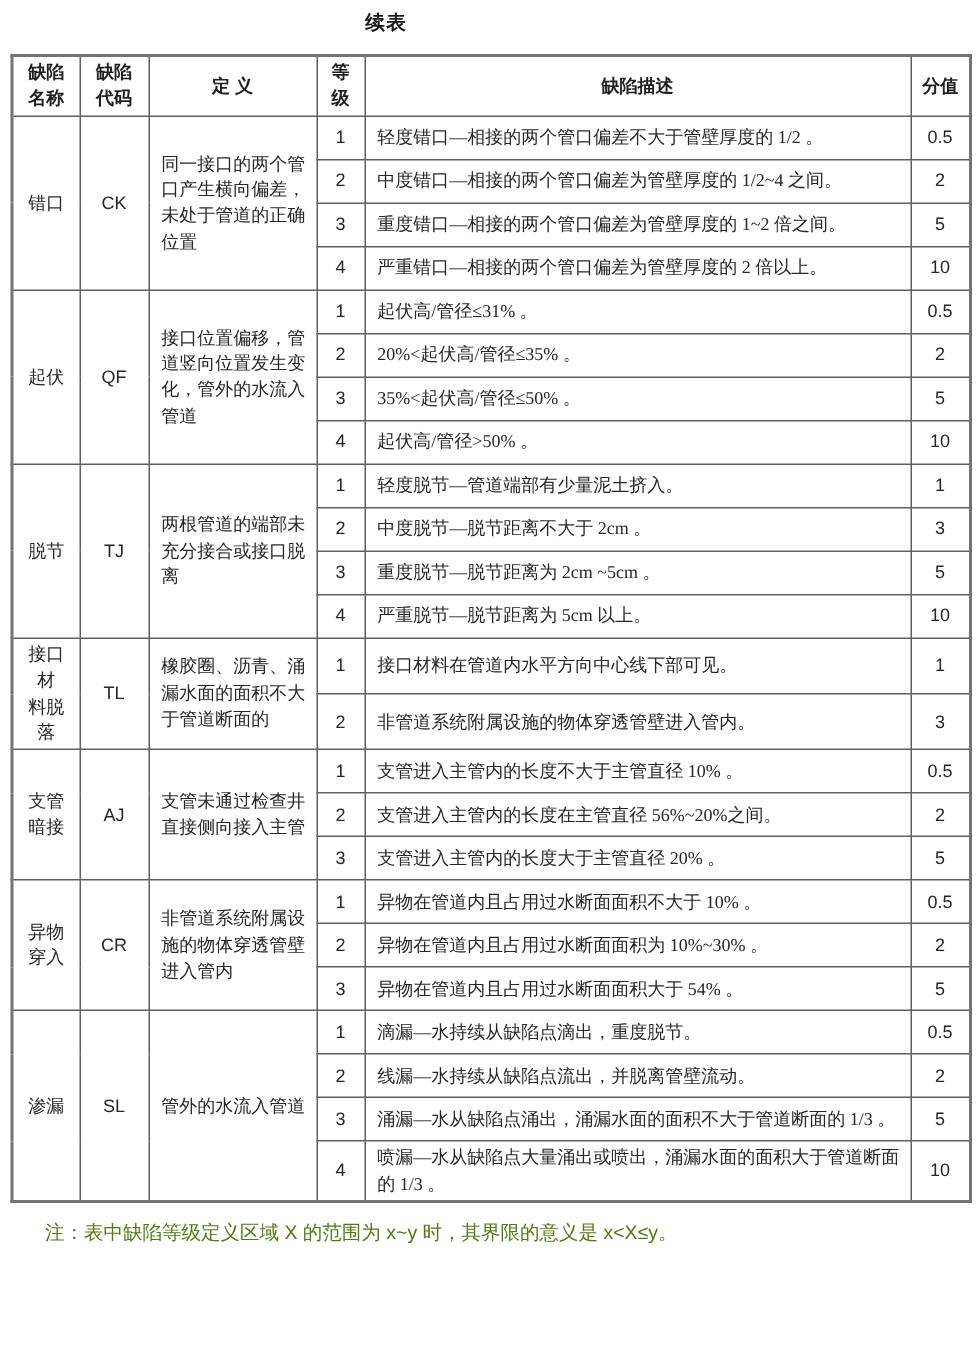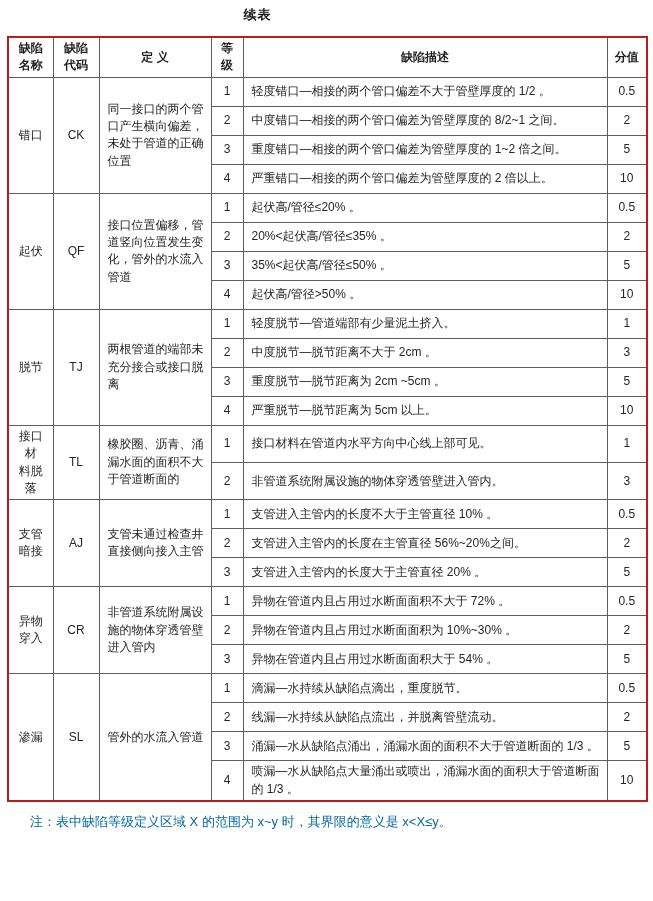--- a/index.html
+++ b/index.html
@@ -25,21 +25,21 @@
     font-size: 13px;
     font-weight: bold;
     color: #1a1a1a;
     letter-spacing: 1px;
   }
   table.defect-table {
     border-collapse: collapse;
     table-layout: fixed;
     width: 639px;
     margin: 12px 0 1px 7px;
-    border: 2px solid #b91c1c;
+    border: 2px solid #737373;
   }
   .defect-table col.c1 { width: 45px; }
   .defect-table col.c2 { width: 46px; }
   .defect-table col.c3 { width: 112px; }
   .defect-table col.c4 { width: 32px; }
   .defect-table col.c5 { width: 364px; }
   .defect-table col.c6 { width: 40px; }
   .defect-table th, .defect-table td {
     border: 1px solid #5f5f5f;
     font-size: 12px;
@@ -51,25 +51,25 @@
   }
   .defect-table th {
     font-weight: bold;
     text-align: center;
     height: 40px;
     white-space: pre-line;
     color: #1f1f1f;
   }
   .defect-table td { height: 29px; }
   td.cell-center { text-align: center; white-space: pre-line; }
-  td.cell-left { text-align: left; padding-left: 8px; padding-right: 6px; }
+  td.cell-left { text-align: left; padding-left: 8px; padding-right: 6px; font-family: Liberation Serif, serif; }
   .footnote {
     margin: 11px 0 0 30px;
     font-size: 13px;
-    color: #0369a1;
+    color: #4d7c0f;
   }
 </style>
 </head>
 <body>
 
 <div class="page">
 
   <div class="doc-title">续表</div>
 
   <table class="defect-table">
@@ -99,40 +99,40 @@
       <tr>
         <td class="cell-center" rowspan="4">错口</td>
         <td class="cell-center" rowspan="4">CK</td>
         <td class="cell-left" rowspan="4">同一接口的两个管口产生横向偏差，未处于管道的正确位置</td>
         <td class="cell-center">1</td>
         <td class="cell-left">轻度错口—相接的两个管口偏差不大于管壁厚度的 1/2 。</td>
         <td class="cell-center">0.5</td>
       </tr>
       <tr>
         <td class="cell-center">2</td>
-        <td class="cell-left">中度错口—相接的两个管口偏差为管壁厚度的 8/2~1 之间。</td>
+        <td class="cell-left">中度错口—相接的两个管口偏差为管壁厚度的 1/2~4 之间。</td>
         <td class="cell-center">2</td>
       </tr>
       <tr>
         <td class="cell-center">3</td>
         <td class="cell-left">重度错口—相接的两个管口偏差为管壁厚度的 1~2 倍之间。</td>
         <td class="cell-center">5</td>
       </tr>
       <tr>
         <td class="cell-center">4</td>
         <td class="cell-left">严重错口—相接的两个管口偏差为管壁厚度的 2 倍以上。</td>
         <td class="cell-center">10</td>
       </tr>
 
       <tr>
         <td class="cell-center" rowspan="4">起伏</td>
         <td class="cell-center" rowspan="4">QF</td>
         <td class="cell-left" rowspan="4">接口位置偏移，管道竖向位置发生变化，管外的水流入管道</td>
         <td class="cell-center">1</td>
-        <td class="cell-left">起伏高/管径≤20% 。</td>
+        <td class="cell-left">起伏高/管径≤31% 。</td>
         <td class="cell-center">0.5</td>
       </tr>
       <tr>
         <td class="cell-center">2</td>
         <td class="cell-left">20%&lt;起伏高/管径≤35% 。</td>
         <td class="cell-center">2</td>
       </tr>
       <tr>
         <td class="cell-center">3</td>
         <td class="cell-left">35%&lt;起伏高/管径≤50% 。</td>
@@ -167,21 +167,21 @@
         <td class="cell-left">严重脱节—脱节距离为 5cm 以上。</td>
         <td class="cell-center">10</td>
       </tr>
 
       <tr>
         <td class="cell-center" rowspan="2">接口材
 料脱落</td>
         <td class="cell-center" rowspan="2">TL</td>
         <td class="cell-left" rowspan="2">橡胶圈、沥青、涌漏水面的面积不大于管道断面的</td>
         <td class="cell-center">1</td>
-        <td class="cell-left">接口材料在管道内水平方向中心线上部可见。</td>
+        <td class="cell-left">接口材料在管道内水平方向中心线下部可见。</td>
         <td class="cell-center">1</td>
       </tr>
       <tr>
         <td class="cell-center">2</td>
         <td class="cell-left">非管道系统附属设施的物体穿透管壁进入管内。</td>
         <td class="cell-center">3</td>
       </tr>
 
       <tr>
         <td class="cell-center" rowspan="3">支管
@@ -202,21 +202,21 @@
         <td class="cell-left">支管进入主管内的长度大于主管直径 20% 。</td>
         <td class="cell-center">5</td>
       </tr>
 
       <tr>
         <td class="cell-center" rowspan="3">异物
 穿入</td>
         <td class="cell-center" rowspan="3">CR</td>
         <td class="cell-left" rowspan="3">非管道系统附属设施的物体穿透管壁进入管内</td>
         <td class="cell-center">1</td>
-        <td class="cell-left">异物在管道内且占用过水断面面积不大于 72% 。</td>
+        <td class="cell-left">异物在管道内且占用过水断面面积不大于 10% 。</td>
         <td class="cell-center">0.5</td>
       </tr>
       <tr>
         <td class="cell-center">2</td>
         <td class="cell-left">异物在管道内且占用过水断面面积为 10%~30% 。</td>
         <td class="cell-center">2</td>
       </tr>
       <tr>
         <td class="cell-center">3</td>
         <td class="cell-left">异物在管道内且占用过水断面面积大于 54% 。</td>

